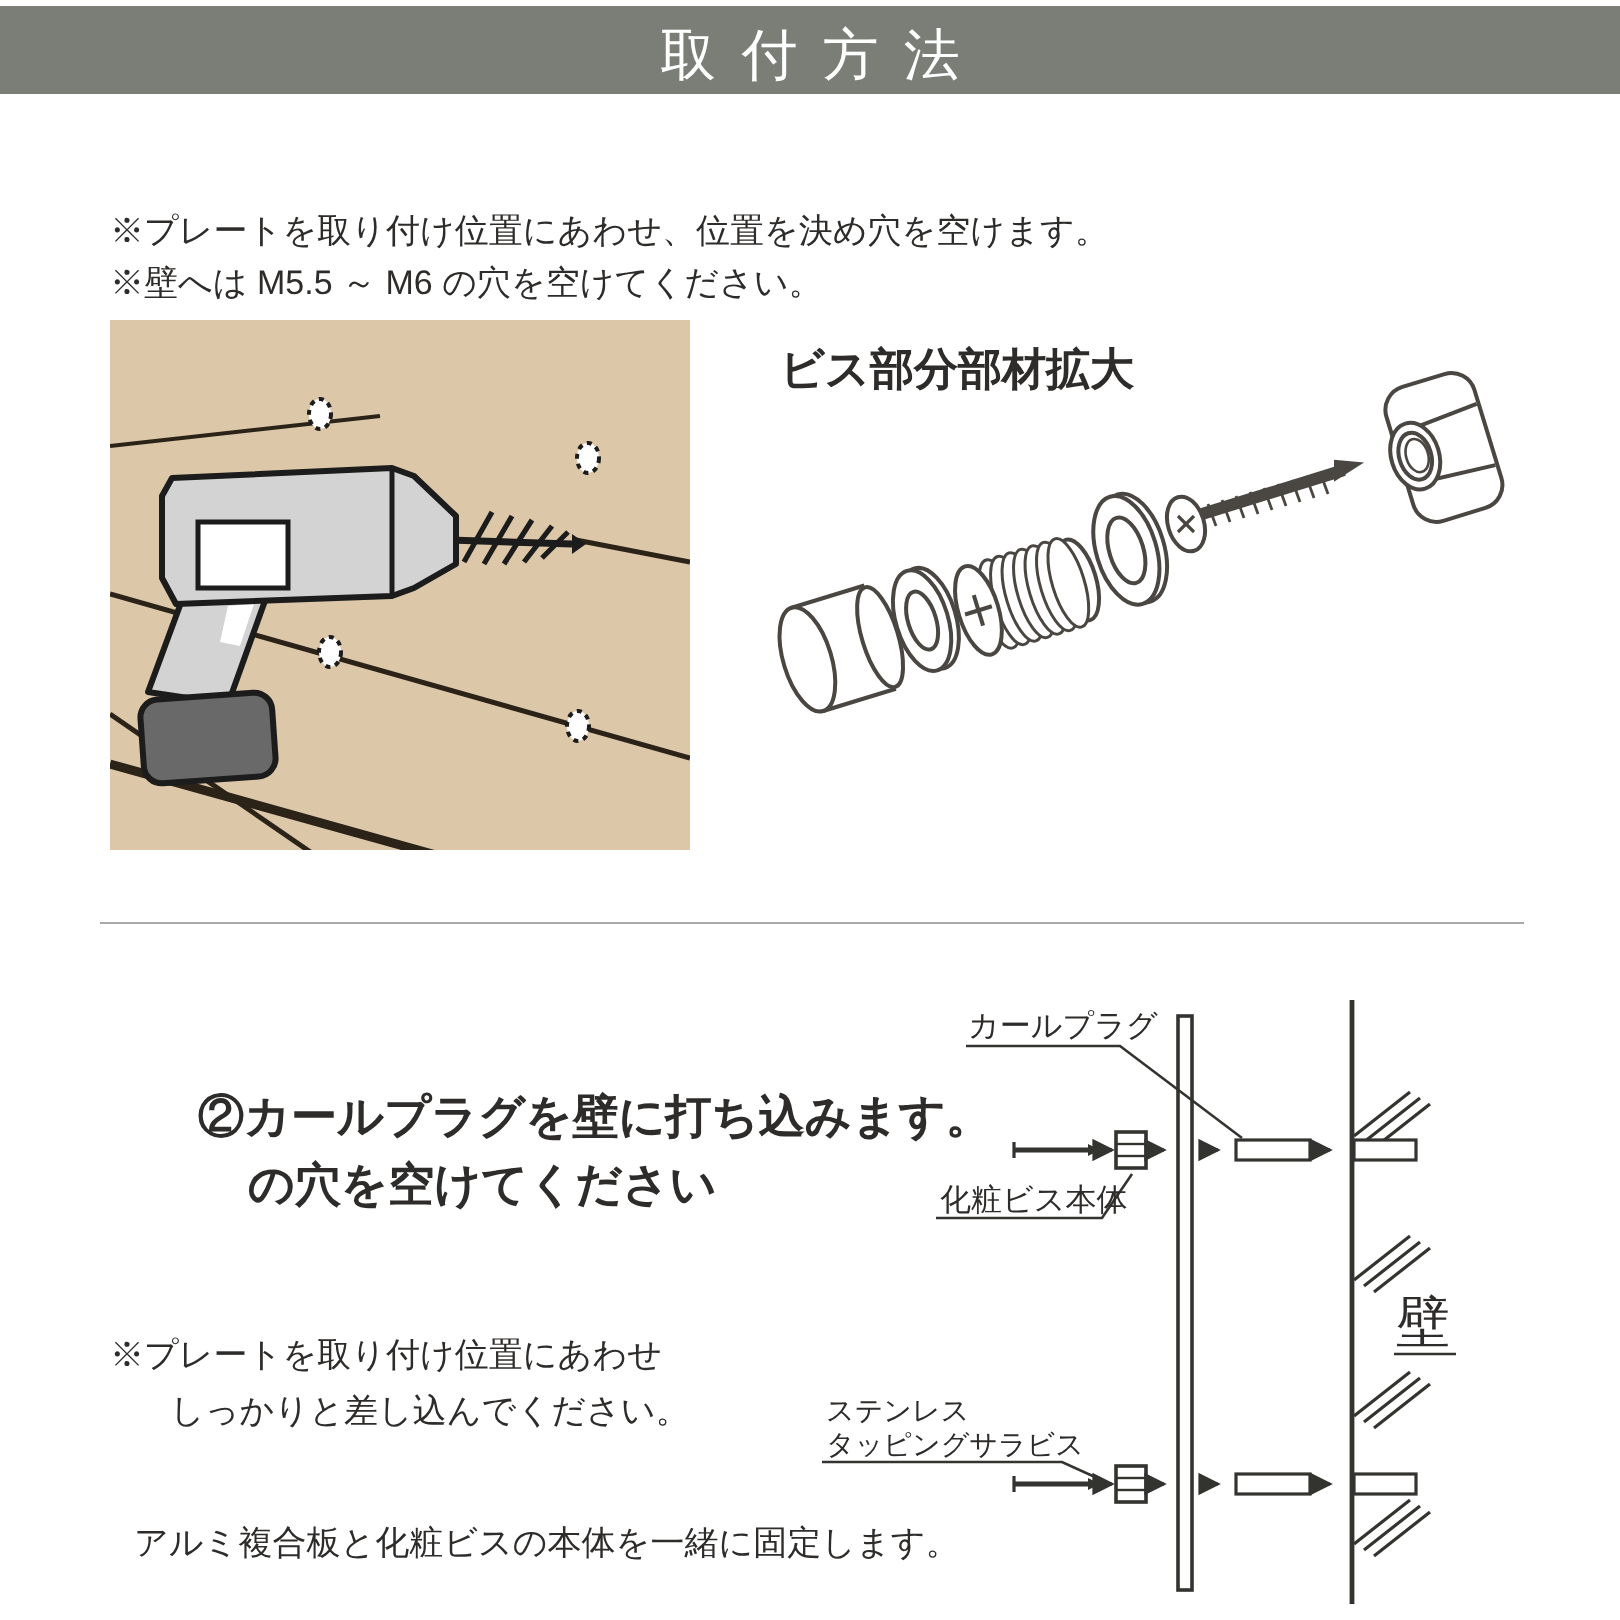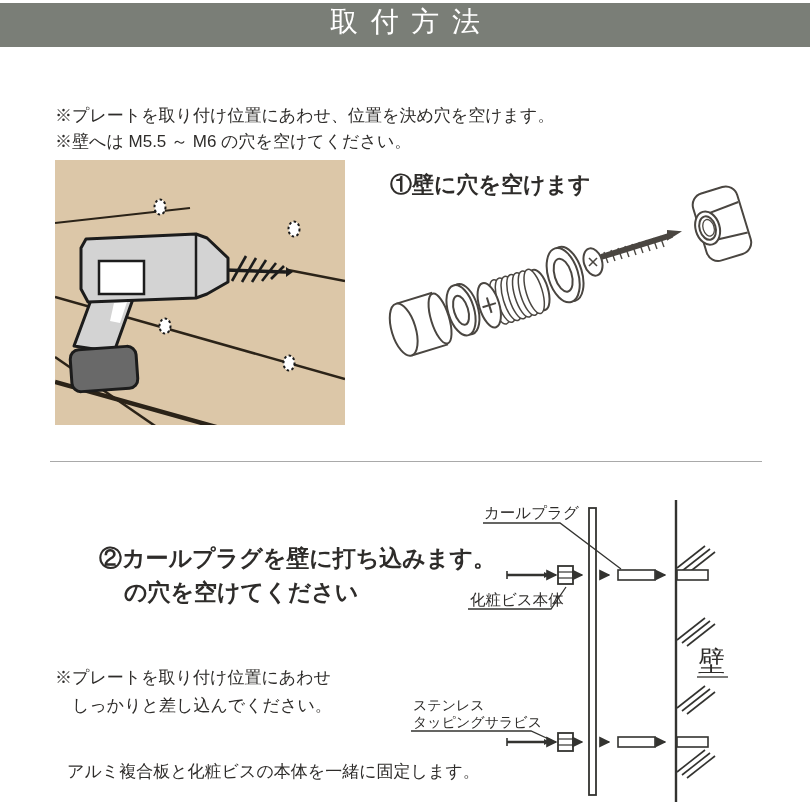--- a/index.html
+++ b/index.html
@@ -1,21 +1,21 @@
 <!DOCTYPE html>
 <html><head>
 <meta charset="utf-8">
 <style>
   html,body{margin:0;padding:0;background:#fff;}
   .page{position:relative;width:810px;height:810px;background:#ffffff;overflow:hidden;
         font-family:"Liberation Sans",sans-serif;color:#2e2c2a;}
   .abs{position:absolute;}
   
   .header{position:absolute;left:0;top:3px;width:810px;height:44px;background:#7a7e77;
-          display:flex;align-items:flex-start;justify-content:center;}
+          display:flex;align-items:flex-end;justify-content:center;}
   .header span{color:#ffffff;font-size:28px;letter-spacing:0.45em;text-indent:0.45em;font-weight:400;}
   
   .s-title{font-weight:bold;font-size:25px;white-space:nowrap;}
   .s2-title{font-weight:bold;font-size:23px;white-space:nowrap;margin-left:44px;}
   .note{font-size:17px;white-space:nowrap;}
   .exp-title{font-weight:bold;font-size:22px;white-space:nowrap;}
   .divider{position:absolute;left:50px;top:461px;width:712px;height:1px;background:#a9a9a9;}
   svg{display:block;}
   svg text{font-family:"Liberation Sans",sans-serif;fill:#2e2c2a;}
 </style>
@@ -66,21 +66,21 @@
 
     <rect x="16" y="188" width="66" height="42" rx="9" fill="#696969" stroke="#1c1c1c" stroke-width="3" transform="rotate(-4 49 209)"></rect>
 
     <g>
       <path d="M31,79 L141,74 L152,78 L173,98 L173,122 L152,134 L141,138 L33,142 L26,129 L26,88 Z" fill="#d3d3d3" stroke="#1c1c1c" stroke-width="3" stroke-linejoin="round"></path>
       <line x1="141" y1="74" x2="141" y2="138" stroke="#1c1c1c" stroke-width="2.5"></line>
       <rect x="44" y="101" width="45" height="33" fill="#ffffff" stroke="#1c1c1c" stroke-width="2.5"></rect>
     </g>
   </svg>
 
-  <div class="abs exp-title" style="left:390px;top:170px;">①壁に穴を空けます</div>
+  <div class="abs exp-title" style="left:390px;top:170px;">ビス部分部材拡大</div>
 
   <svg class="abs" style="left:385px;top:185px;" width="405" height="200" viewBox="385 185 405 200">
     <g stroke="#4a4641" stroke-width="2" fill="#ffffff">
 
       <g transform="translate(721,224) rotate(-17)">
         <rect x="-22" y="-35" width="46" height="70" rx="12"></rect>
         <line x1="-20" y1="-13" x2="23" y2="-16"></line>
         <line x1="-20" y1="13" x2="23" y2="16"></line>
         <ellipse cx="-14" cy="0" rx="12" ry="17"></ellipse>
         <ellipse cx="-14" cy="0" rx="8" ry="12"></ellipse>
@@ -147,21 +147,21 @@
       </g>
     </g>
   </svg>
 
   <div class="divider"></div>
 
   <div class="abs s2-title" style="left:55px;top:543px;">②カールプラグを壁に打ち込みます。</div>
   <div class="abs s2-title" style="left:80px;top:577px;">の穴を空けてください</div>
 
   <div class="abs note" style="left:55px;top:666px;">※プレートを取り付け位置にあわせ</div>
-  <div class="abs note" style="left:72px;top:694px;">しっかりと差し込んでください。</div>
+  <div class="abs note" style="left:85px;top:694px;">しっかりと差し込んでください。</div>
   <div class="abs note" style="left:55px;top:760px;margin-left:12px;">アルミ複合板と化粧ビスの本体を一緒に固定します。</div>
 
   <svg class="abs" style="left:405px;top:495px;" width="395" height="315" viewBox="405 495 395 315">
     <defs>
       <marker id="ah" viewBox="0 0 8 8" refX="7" refY="4" markerWidth="7" markerHeight="7" orient="auto">
         <path d="M0,0 L8,4 L0,8 Z" fill="#333330"></path>
       </marker>
     </defs>
     <g stroke="#333330" fill="none">
 

